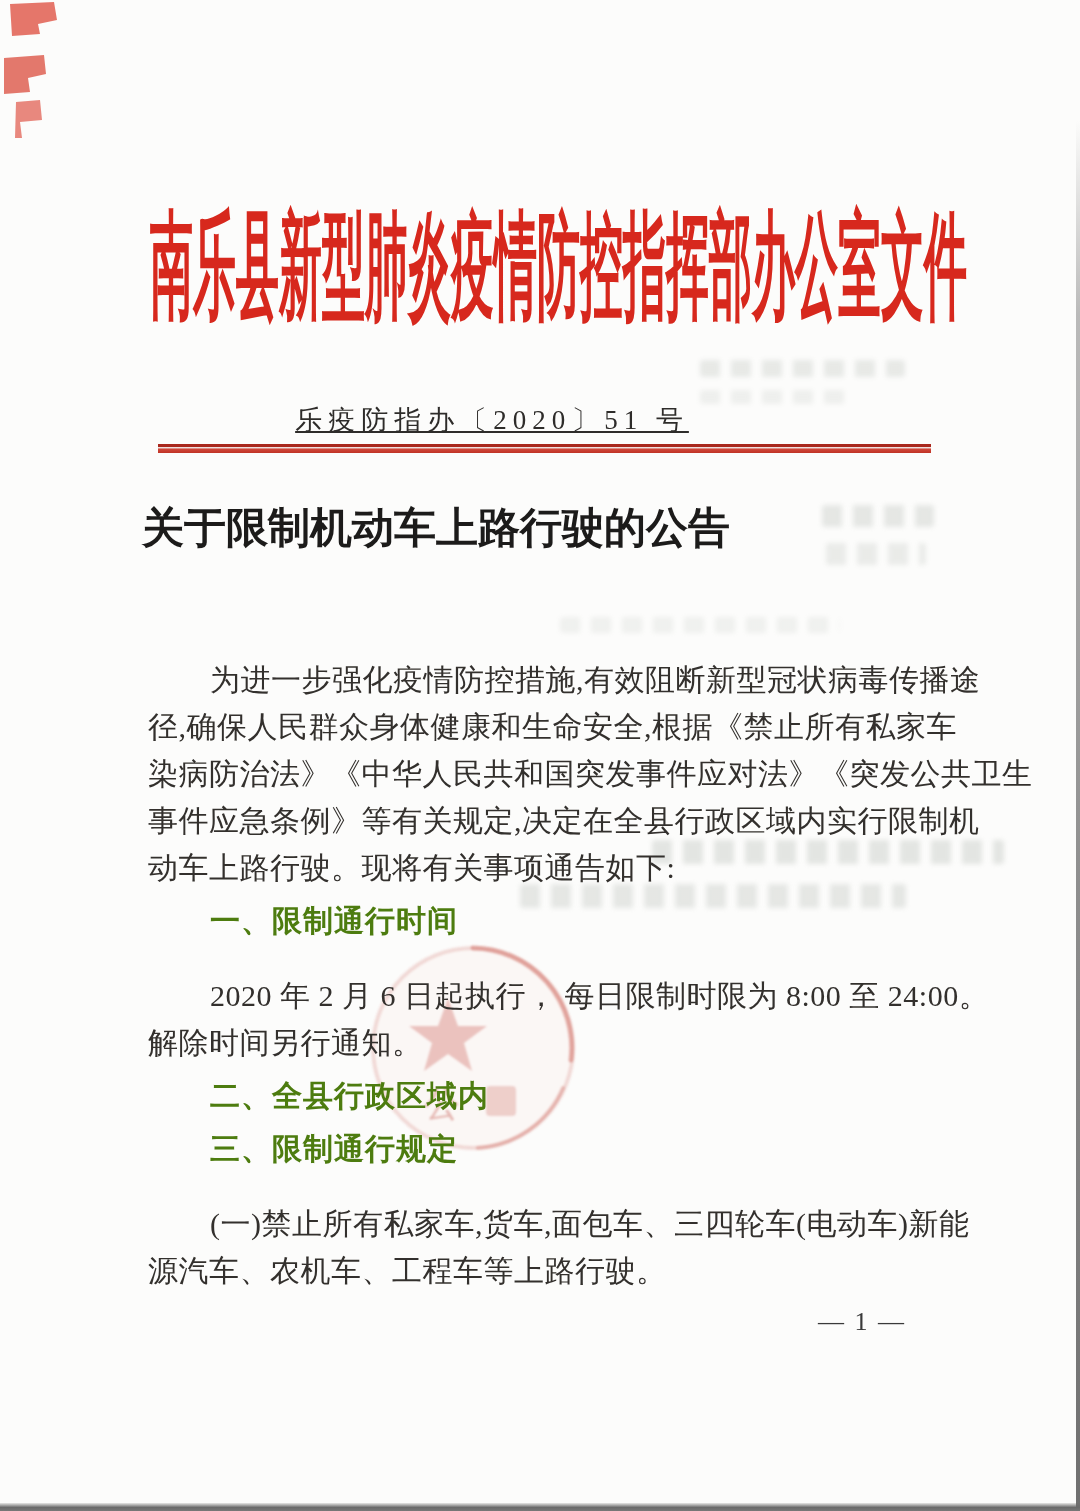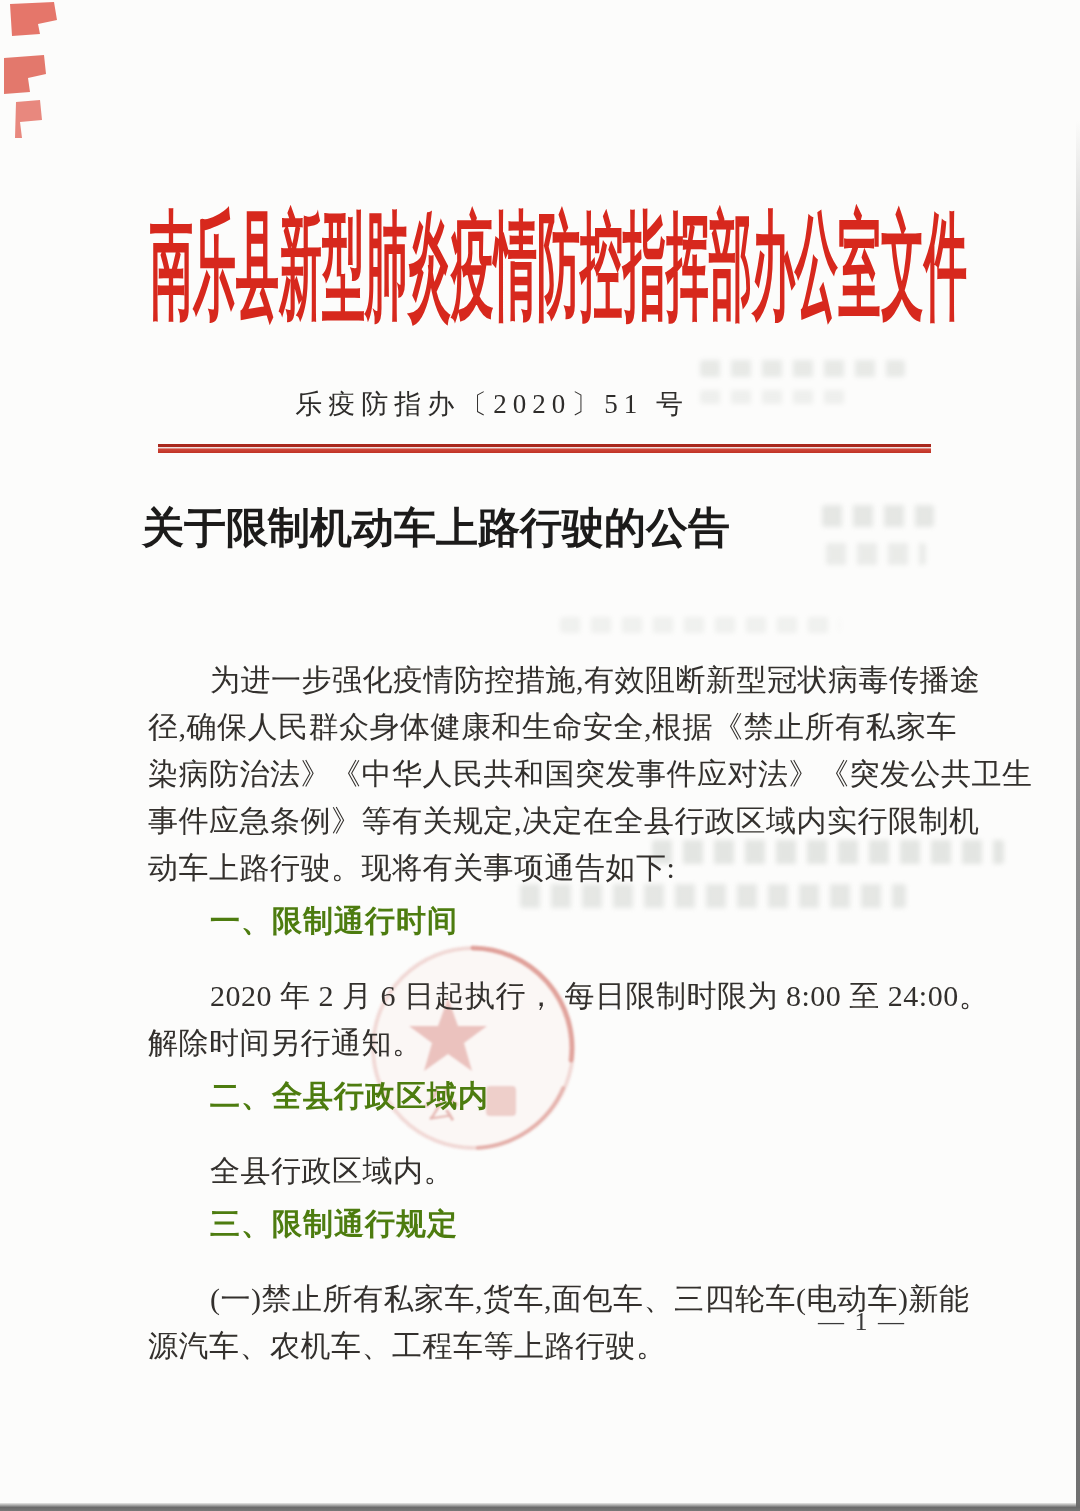--- a/index.html
+++ b/index.html
@@ -12,22 +12,22 @@
   .org-title{
     position:absolute;left:150px;top:208px;width:806px;height:44px;
     display:flex;justify-content:space-between;align-items:flex-start;
     color:#d7281d;font-weight:bold;font-size:43px;line-height:44px;
     transform:scaleY(2.72);transform-origin:50% 0;
     white-space:nowrap;
   }
   .org-title span{flex:0 0 auto;}
   
   .doc-number{
-    position:absolute;left:0;top:388px;width:984px;text-align:center;
-    font-size:27px;line-height:33px;letter-spacing:6px;color:#2e2c2a;
+    position:absolute;left:0;top:404px;width:984px;text-align:center;
+    font-size:27px;line-height:33px;letter-spacing:6px;color:#2e2c2a;text-decoration:underline;
   }
   
   .red-line{
     position:absolute;left:158px;top:444px;width:773px;height:9px;
     background:linear-gradient(180deg,
       #a9281d 0%,#a9281d 30%,
       #efe0de 38%,#efe0de 44%,
       #d0473a 55%,#c03325 100%);
   }
   
@@ -146,21 +146,20 @@
   <div class="body-block">
       <div class="line body indent">为进一步强化疫情防控措施,有效阻断新型冠状病毒传播途</div>
       <div class="line body">径,确保人民群众身体健康和生命安全,根据《禁止所有私家车</div>
       <div class="line body">染病防治法》《中华人民共和国突发事件应对法》《突发公共卫生</div>
       <div class="line body">事件应急条例》等有关规定,决定在全县行政区域内实行限制机</div>
       <div class="line body">动车上路行驶。现将有关事项通告如下:</div>
       <div class="line heading indent">一、限制通行时间</div>
       <div class="line body indent">2020 年 2 月 6 日起执行， 每日限制时限为 8:00 至 24:00。</div>
       <div class="line body">解除时间另行通知。</div>
       <div class="line heading indent">二、全县行政区域内</div>
-      <div class="line body indent">全县行政区域内。</div>
       <div class="line heading indent">三、限制通行规定</div>
       <div class="line body indent">(一)禁止所有私家车,货车,面包车、三四轮车(电动车)新能</div>
       <div class="line body">源汽车、农机车、工程车等上路行驶。</div>
     </div>
 
   <div class="page-number">— 1 —</div>
 
   <div class="edge-right"></div>
   <div class="edge-bottom"></div>
 

